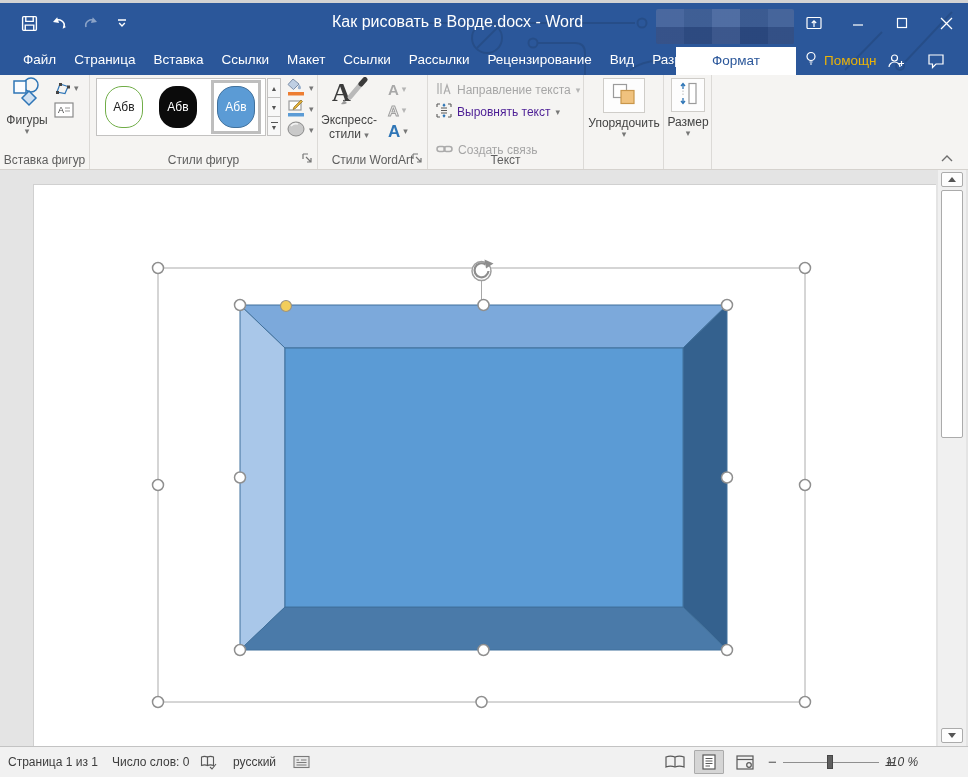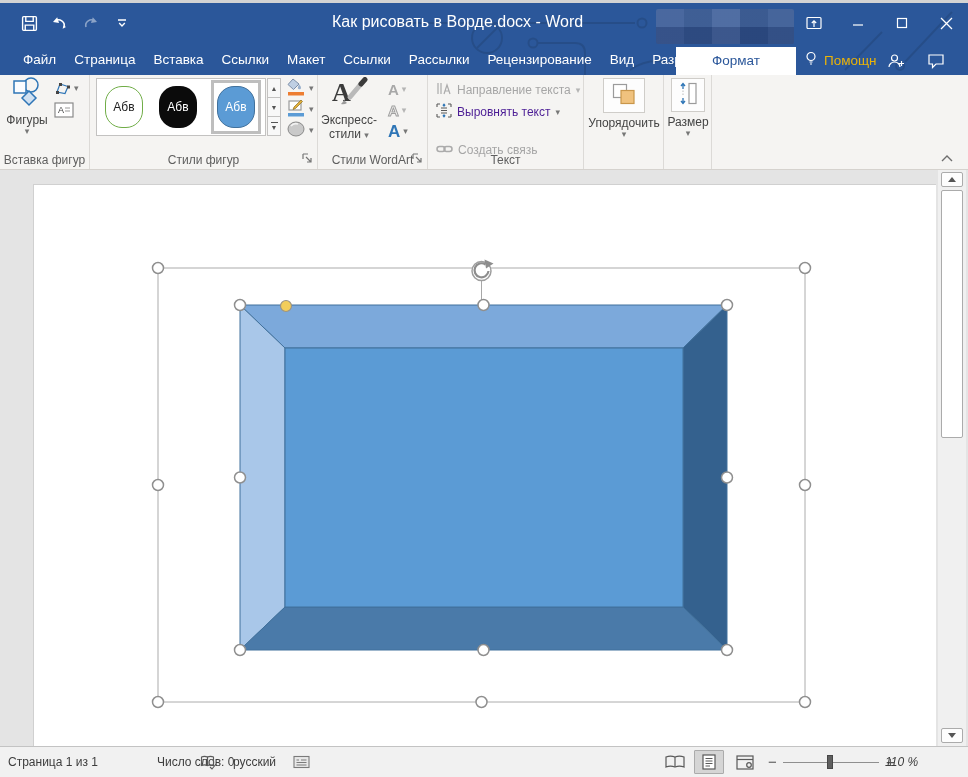--- a/index.html
+++ b/index.html
@@ -469,21 +469,21 @@
         </div>
       <div class="vsb-thumb"></div>
       <div class="vsb-btn" style="top:558px;">
           <span class="tri-down"></span>
         </div>
     </div>
   </div>
 
   <div class="statusbar">
     <span class="sb-item" style="left:8px;">Страница 1 из 1</span>
-    <span class="sb-item" style="left:112px;margin-left:45px;">Число слов: 0</span>
+    <span class="sb-item" style="left:112px;">Число слов: 0</span>
     <span class="sb-icon" style="left:200px;">
       <svg width="17" height="15" viewBox="0 0 17 15">
           <g stroke="#595959" fill="none" stroke-width="1.1">
         <path d="M1.5,2 Q4.5,0.8 7.5,2 V10.5 Q4.5,9.3 1.5,10.5 Z"></path>
         <path d="M7.5,2 Q10.5,0.8 13.5,2 V10.5 Q10.5,9.3 7.5,10.5 Z"></path>
         <path d="M10,12 L12,14 L16,9"></path>
           </g>
         </svg>
     </span>
     <span class="sb-item" style="left:233px;">русский</span>

